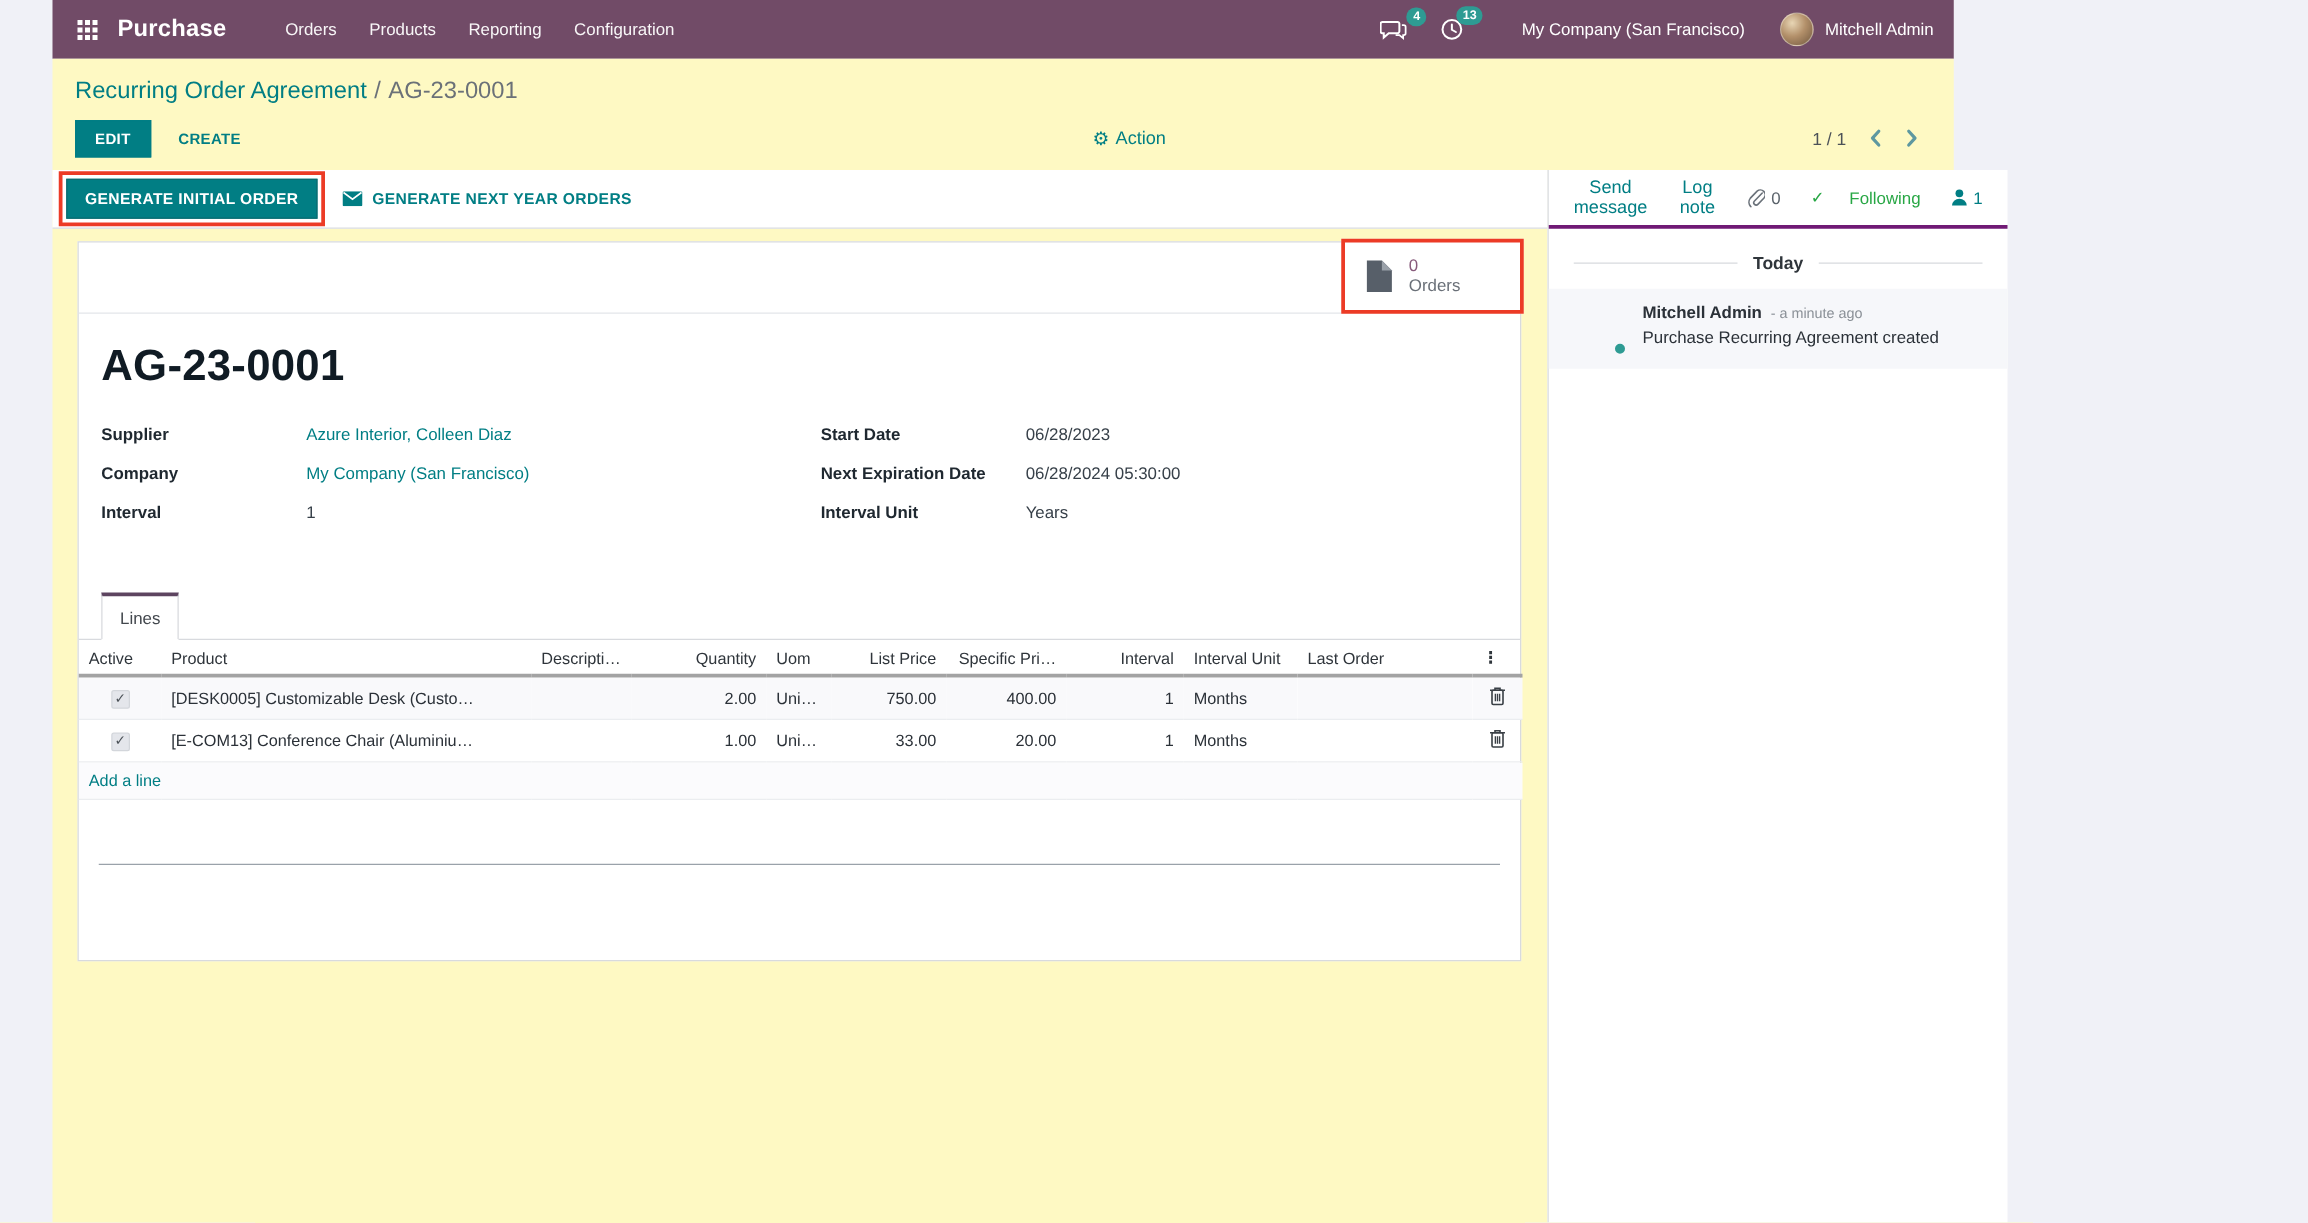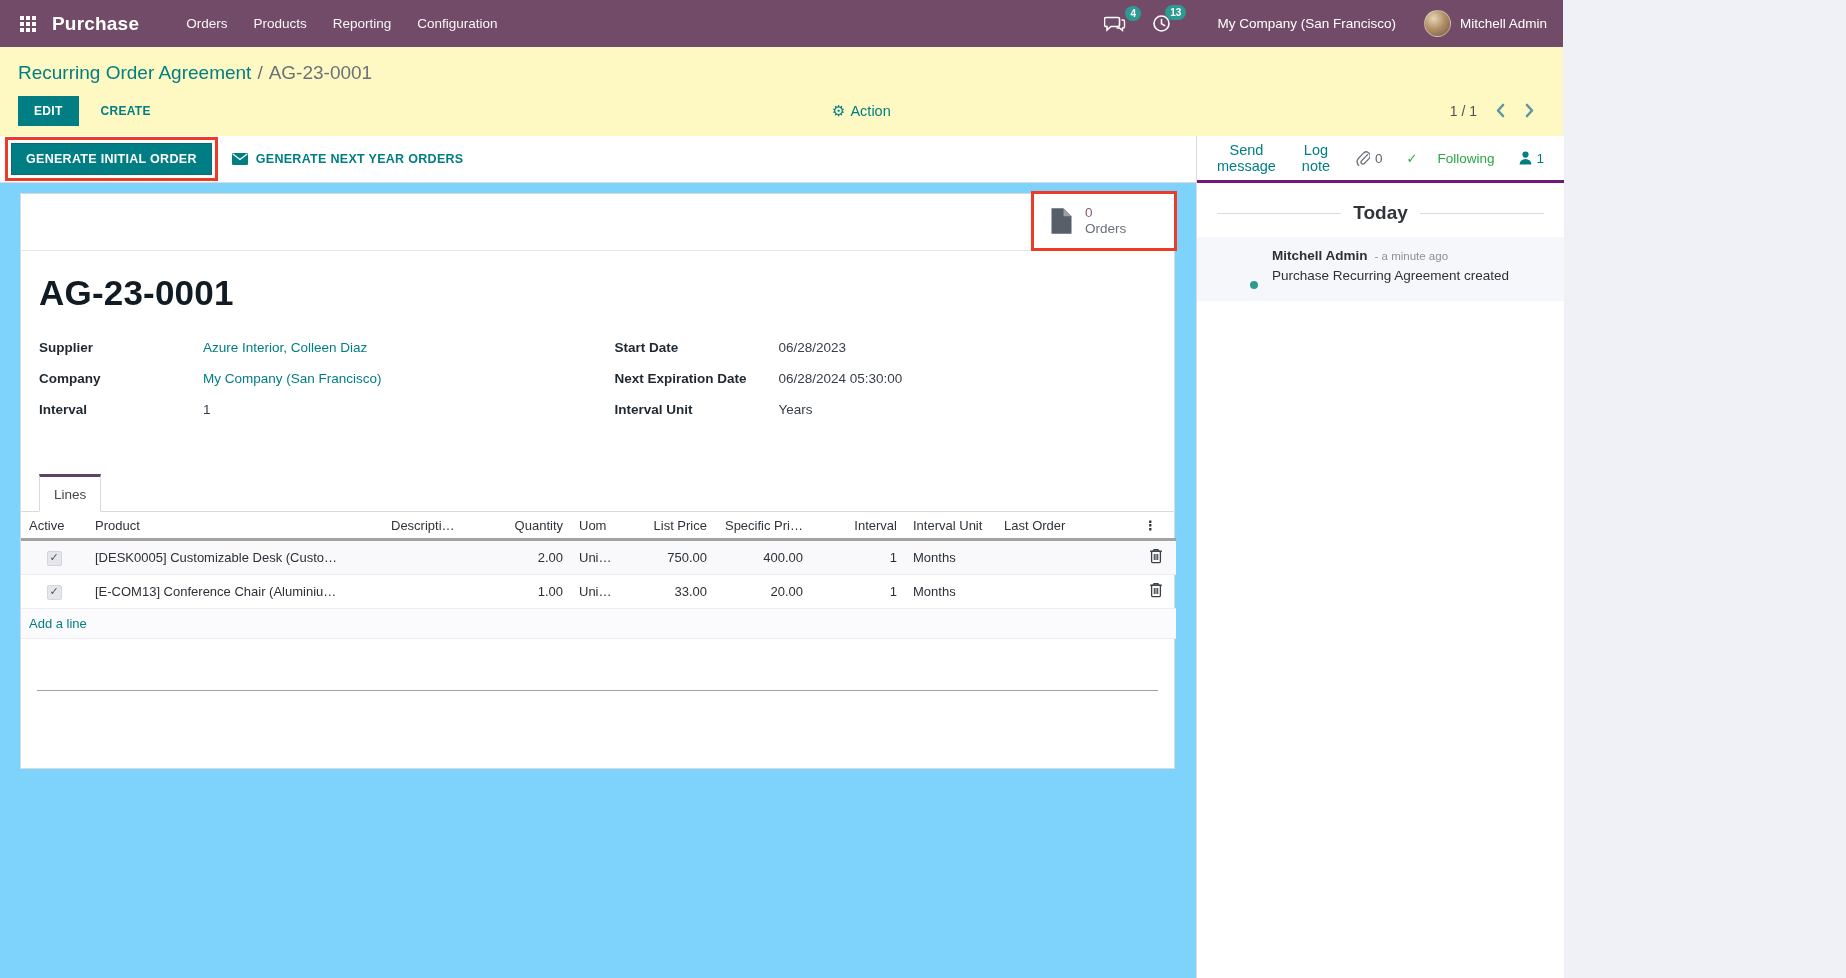--- a/index.html
+++ b/index.html
@@ -1,18 +1,18 @@
 <!DOCTYPE html>
 <html><head>
 <meta charset="utf-8">
 <style>
   * { margin:0; padding:0; box-sizing:border-box; }
   html,body { width:1846px; height:978px; overflow:hidden; }
   body { font-family:"Liberation Sans","DejaVu Sans",sans-serif; background:#f0f1f7; color:#374049; }
-  .page { width:1563px; height:978px; display:flex; flex-direction:column; }
+  .page { width:1563px; height:978px; display:flex; flex-direction:column;padding-left:42px; }
 
   
   .navbar { height:47px; background:#714B67; display:flex; align-items:center; justify-content:space-between; padding:0 16px 0 14px; flex:none; }
   .nav-left, .nav-right { display:flex; align-items:center; }
   .apps-btn { width:28px; height:28px; display:flex; align-items:center; justify-content:center; background:none; border:none; cursor:pointer; margin-right:10px; }
   .apps-grid { display:grid; grid-template-columns:repeat(3,4px); grid-template-rows:repeat(3,4px); gap:2px; }
   .apps-grid span { background:#fff; width:4px; height:4px; }
   .brand { color:#fff; font-size:19px; font-weight:bold; margin-right:34px; letter-spacing:.2px; }
   .menu-item { color:rgba(255,255,255,.95); font-size:13.5px; padding:6px 13px; text-decoration:none; cursor:pointer; background:none; border:none; font-family:inherit; }
   .icon-btn { position:relative; background:none; border:none; cursor:pointer; padding:4px 6px; margin-right:14px; color:#fff; display:flex; align-items:center; }
@@ -31,21 +31,21 @@
   .btn-edit { background:#017E84; color:#fff; border:1px solid #017E84; font-size:12px; font-weight:bold; letter-spacing:.3px; padding:7px 15px; cursor:pointer; font-family:inherit; }
   .btn-create { background:none; color:#017E84; border:none; font-size:12px; font-weight:bold; letter-spacing:.3px; padding:7px 14px; margin-left:8px; cursor:pointer; font-family:inherit; }
   .action-menu { position:absolute; left:832px; top:auto; background:none; border:none; color:#017E84; font-size:14.5px; cursor:pointer; display:flex; align-items:center; gap:5px; font-family:inherit; }
   .gear-icon::before { content:"\2699\FE0E"; font-size:15px; color:#017E84; }
   .cp-right { margin-left:auto; display:flex; align-items:center; gap:16px; padding-right:10px; }
   .pager-value { font-size:14px; color:#4c5258; }
   .pager-btn { background:none; border:none; cursor:pointer; padding:2px; display:flex; }
 
   
   .workspace { flex:1; display:flex; min-height:0; }
-  .form-area { width:1196px; flex:none; display:flex; flex-direction:column; background:#7dd3fc; }
+  .form-area { width:1196px; flex:none; display:flex; flex-direction:column; background:#fef9c3; }
   .statusbar { height:47px; background:#fff; border-bottom:1px solid #d9dbe0; display:flex; align-items:center; padding-left:5px; flex:none; }
   .annotation-box { border:3px solid #EC3B26; padding:3px; display:inline-flex; }
   .btn-primary { background:#017E84; color:#fff; border:1px solid #0b6b70; font-size:12.5px; font-weight:bold; letter-spacing:.3px; padding:8px 14px; cursor:pointer; font-family:inherit; }
   .btn-flat { background:none; border:none; color:#017E84; font-size:12.5px; font-weight:bold; letter-spacing:.3px; margin-left:14px; cursor:pointer; display:flex; align-items:center; gap:8px; font-family:inherit; }
 
   .form-scroll { flex:1; padding:10px 0 0 20px; overflow:hidden; }
   .sheet { width:1155px; height:576px; background:#fff; border:1px solid #d8dade; position:relative; }
 
   .button-box { height:57px; border-bottom:1px solid #e4e6ea; position:relative; }
   .stat-button { position:absolute; top:-3px; right:-3px; height:60px; width:146px; background:#fff; border:3px solid #EC3B26; display:flex; align-items:center; gap:12px; padding-left:16px; cursor:pointer; }
@@ -89,21 +89,21 @@
   .chat-btn { background:none; border:none; color:#017E84; font-size:14.5px; cursor:pointer; margin-right:26px; font-family:inherit; }
   .chatter-top-right { margin-left:auto; display:flex; align-items:center; gap:24px; }
   .attach-btn, .followers-btn { background:none; border:none; cursor:pointer; display:flex; align-items:center; gap:5px; font-size:13.5px; font-family:inherit; }
   .attach-btn { color:#5c646c; }
   .followers-btn { color:#017E84; }
   .following-btn { background:none; border:none; cursor:pointer; display:flex; align-items:center; gap:20px; font-size:13.5px; color:#28a745; font-family:inherit; }
   .check-icon::before { content:"\2713"; font-weight:bold; font-size:13px; }
 
   .today-divider { display:flex; align-items:center; margin:19px 20px 0; }
   .today-divider .line { flex:1; height:1px; background:#d8dade; }
-  .today-label { font-size:19px; font-weight:bold; color:#2f353b; margin:0 12px; }
+  .today-label { font-size:14px; font-weight:bold; color:#2f353b; margin:0 12px; }
 
   .message { display:flex; gap:13px; margin-top:13px; padding:11px 20px; background:#f6f7fa; }
   .avatar-wrap { position:relative; width:42px; height:42px; flex:none; }
   .avatar-msg { width:42px; height:42px; border-radius:50%; background:radial-gradient(circle at 40% 32%, #d9c39d 0%, #9b7d58 55%, #5d4a35 100%); }
   .status-dot { position:absolute; right:-1px; bottom:-1px; width:12px; height:12px; border-radius:50%; background:#2E9B93; border:2px solid #f6f7fa; }
   .msg-head { display:flex; align-items:baseline; gap:7px; }
   .msg-author { font-size:13.5px; font-weight:bold; color:#2b3138; }
   .msg-time { font-size:11.5px; color:#8a9097; }
   .msg-text { font-size:13.5px; color:#2b3138; margin-top:5px; }
 

